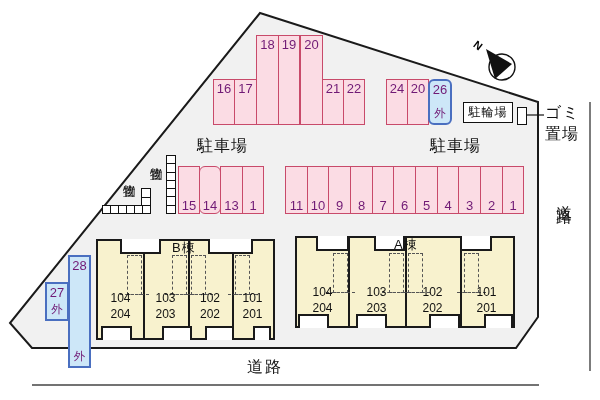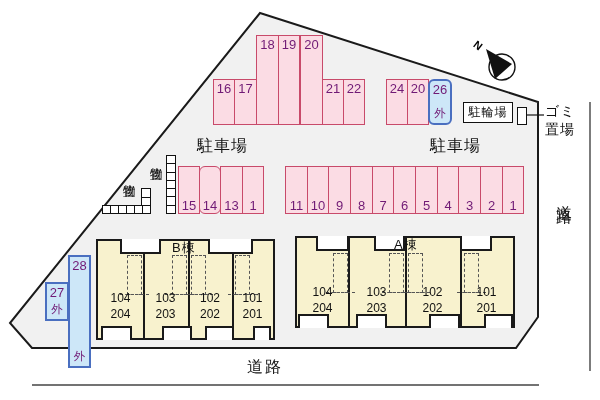--- a/index.html
+++ b/index.html
@@ -23,21 +23,21 @@
   .notch.b{bottom:-2px;height:14px;border-bottom:none;}
   .stair{position:absolute;width:13px;height:38px;border:1px dashed #555;}
   .stair:after{content:"";position:absolute;left:-8px;right:-8px;bottom:-1px;border-bottom:1px dashed #555;}
   .ulabel{position:absolute;text-align:center;font-size:12px;line-height:1.3;}
   .blabel{position:absolute;font-size:13px;letter-spacing:1px;font-weight:bold;}
   
   .arealbl{position:absolute;font-size:16px;letter-spacing:1px;}
   .vtext{writing-mode:vertical-rl;text-orientation:upright;}
   .box{position:absolute;box-sizing:border-box;background:#fff;border:1.5px solid #111;}
   #bike-box{display:flex;align-items:center;justify-content:center;font-size:12px;letter-spacing:1px;}
-  #garbage-label{position:absolute;font-size:14px;line-height:1.3;letter-spacing:1px;font-family:Liberation Serif, serif;}
+  #garbage-label{position:absolute;font-size:16px;line-height:1.3;letter-spacing:1px;}
   
   .stor{position:absolute;box-sizing:border-box;background:#fff;border:1px solid #111;display:flex;}
   .stor.col{flex-direction:column;}
   .stor .c{flex:1;box-sizing:border-box;}
   .stor.col .c{border-top:1px solid #111;}
   .stor.col .c:first-child{border-top:none;}
   .stor.row .c{border-left:1px solid #111;}
   .stor.row .c:first-child{border-left:none;}
   .storlbl{position:absolute;font-size:12.5px;line-height:1.05;}
 </style>

